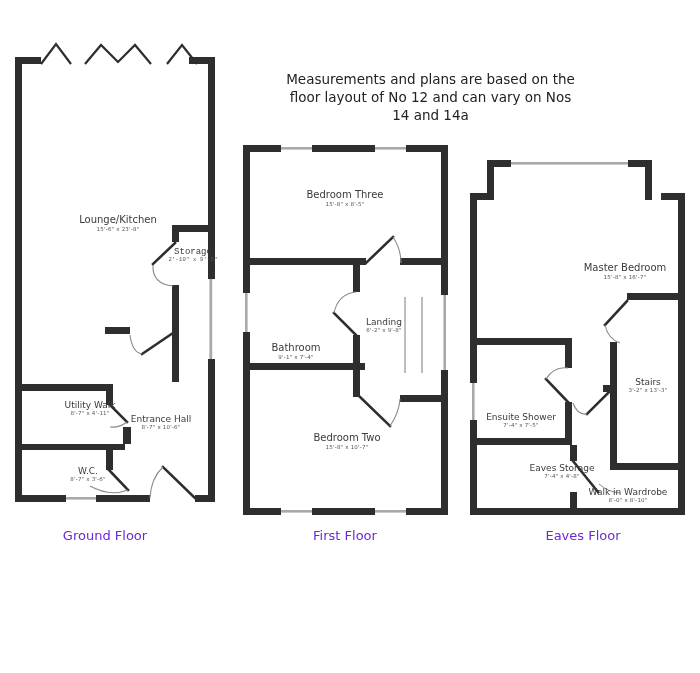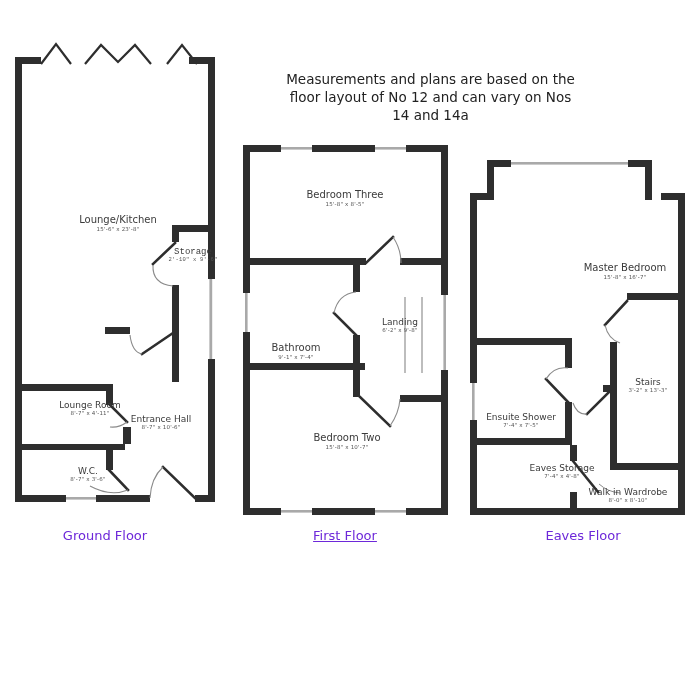--- a/index.html
+++ b/index.html
@@ -81,21 +81,21 @@
     </svg>
     <div class="room-label" style="left:103px;top:181px;">
       <div class="room-name">Lounge/Kitchen</div>
       <div class="room-dims">15'-6" x 23'-8"</div>
     </div>
     <div class="room-label" style="left:178px;top:213px;font-family:Liberation Mono, monospace;">
       <div class="room-name small">Storage</div>
       <div class="room-dims">2'-10" x 9'-6"</div>
     </div>
     <div class="room-label" style="left:75px;top:366px;">
-      <div class="room-name small">Lounge Room</div>
+      <div class="room-name small">Utility Walk</div>
       <div class="room-dims">8'-7" x 4'-11"</div>
     </div>
     <div class="room-label" style="left:146px;top:380px;">
       <div class="room-name small">Entrance Hall</div>
       <div class="room-dims">8'-7" x 10'-6"</div>
     </div>
     <div class="room-label" style="left:73px;top:432px;text-align:center;">
       <div class="room-name small">W.C.</div>
       <div class="room-dims">8'-7" x 3'-6"</div>
     </div>
@@ -151,30 +151,30 @@
       </g>
     </svg>
     <div class="room-label" style="left:102px;top:53px;text-align:center;">
       <div class="room-name">Bedroom Three</div>
       <div class="room-dims">15'-8" x 8'-5"</div>
     </div>
     <div class="room-label" style="left:53px;top:162px;margin-top:44px;">
       <div class="room-name">Bathroom</div>
       <div class="room-dims">9'-1" x 7'-4"</div>
     </div>
-    <div class="room-label" style="left:141px;top:180px;margin-left:16px;">
+    <div class="room-label" style="left:141px;top:180px;">
       <div class="room-name small">Landing</div>
       <div class="room-dims">6'-2" x 9'-8"</div>
     </div>
     <div class="room-label" style="left:104px;top:296px;">
       <div class="room-name">Bedroom Two</div>
       <div class="room-dims">15'-8" x 10'-7"</div>
     </div>
   </div>
-  <div class="floor-caption" style="left:345px;top:528px;text-decoration:underline;">First Floor</div>
+  <div class="floor-caption" style="left:345px;top:528px;">First Floor</div>
 
   <div class="floor" style="left:470px;top:155px;width:215px;height:360px;">
     <svg width="215" height="360" viewBox="0 0 215 360">
       <g>
         <rect class="wall" x="17" y="5" width="24" height="7"></rect>
         <rect class="wall" x="158" y="5" width="24" height="7"></rect>
         <rect class="win" x="41" y="7" width="117" height="2.6"></rect>
         <rect class="wall" x="17" y="5" width="7" height="40"></rect>
         <rect class="wall" x="0" y="38" width="24" height="7"></rect>
         <rect class="wall" x="0" y="38" width="7" height="190"></rect>

